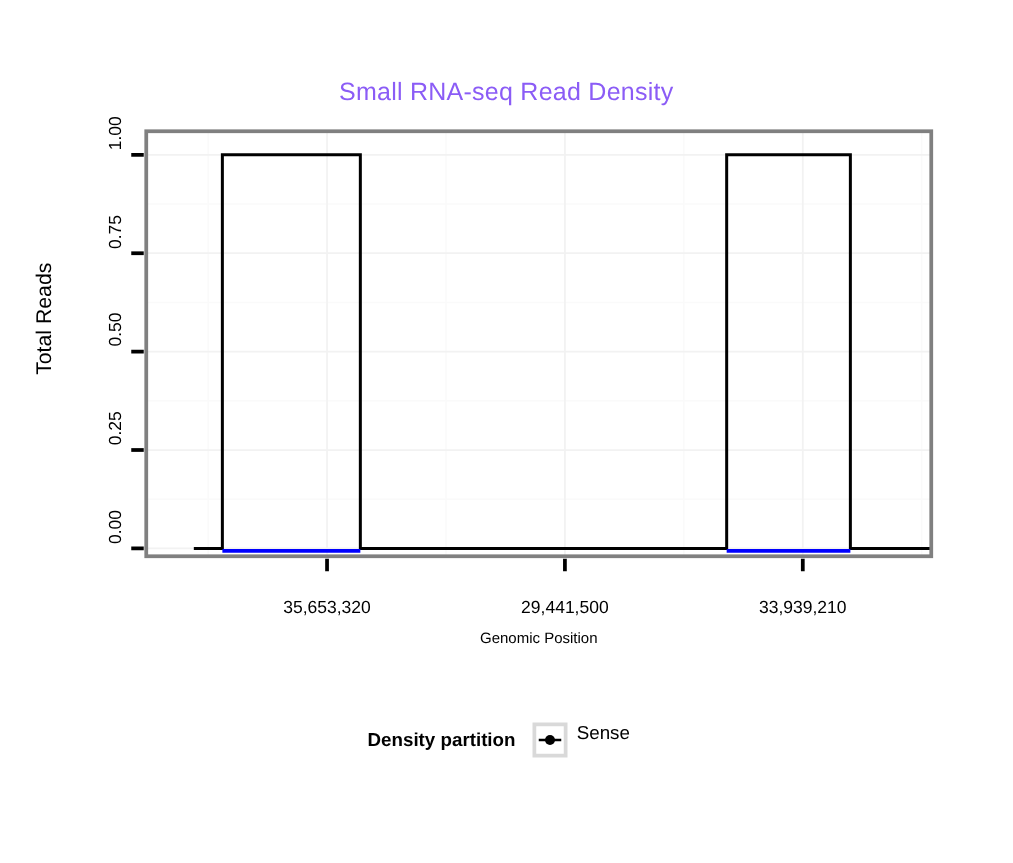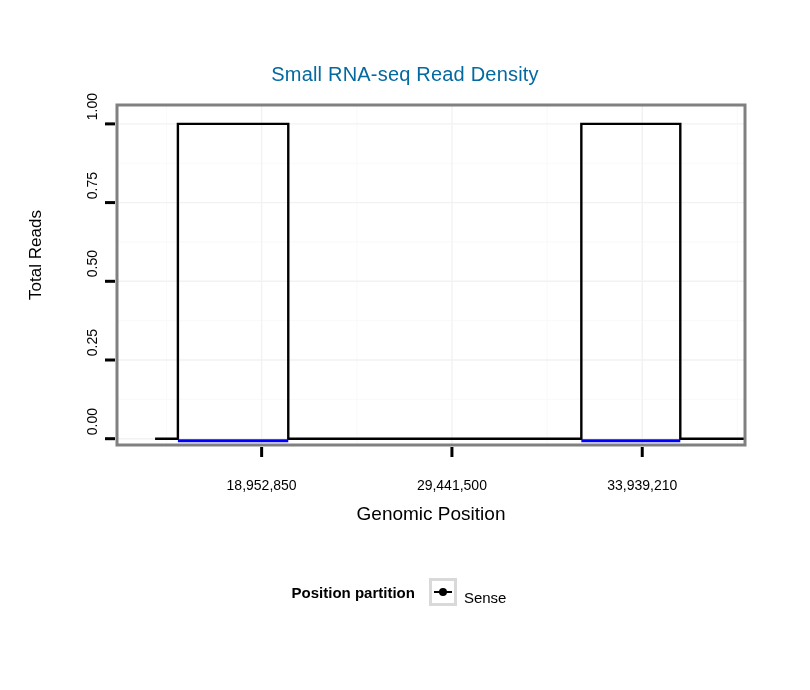--- a/index.html
+++ b/index.html
@@ -18,40 +18,40 @@
     width: 810px;
     height: 690px;
   }
   .plot-title {
     position: absolute;
     left: 0;
     top: 63px;
     width: 810px;
     text-align: center;
     font-size: 20px;
-    color: #0369a1;
+    color: #8b5cf6;
     letter-spacing: 0.2px;
   }
   .y-axis-title {
     position: absolute;
     left: -94px;
     top: 245px;
     width: 260px;
     text-align: center;
     font-size: 17px;
     color: #000000;
     transform: rotate(-90deg);
   }
   .x-axis-title {
     position: absolute;
     left: 117px;
     top: 503px;
     width: 628px;
     text-align: center;
-    font-size: 19px;
+    font-size: 12px;
     color: #000000;
   }
   .tick-label {
     position: absolute;
     font-size: 14px;
     color: #000000;
     white-space: nowrap;
   }
   .y-tick-label {
     text-align: right;
@@ -75,21 +75,21 @@
     justify-content: center;
   }
   .legend-title {
     font-size: 15px;
     font-weight: bold;
     color: #000000;
     margin-right: 14px;
   }
   .legend-item {
     display: flex;
-    align-items: flex-end;
+    align-items: flex-start;
     margin-right: 12px;
   }
   .legend-key {
     width: 28px;
     height: 28px;
     background: #ffffff;
     border: 3px solid #d9d9d9;
     box-sizing: border-box;
     margin-right: 7px;
     display: flex;
@@ -112,21 +112,21 @@
   <div class="x-axis-title">Genomic Position</div>
 
   <div id="y-tick-labels">
       <div class="tick-label y-tick-label" style="width: 60px; left: 62px; top: 429.704px;">0.00</div>
       <div class="tick-label y-tick-label" style="width: 60px; left: 62px; top: 351px;">0.25</div>
       <div class="tick-label y-tick-label" style="width: 60px; left: 62px; top: 272.296px;">0.50</div>
       <div class="tick-label y-tick-label" style="width: 60px; left: 62px; top: 193.593px;">0.75</div>
       <div class="tick-label y-tick-label" style="width: 60px; left: 62px; top: 114.889px;">1.00</div>
     </div>
   <div id="x-tick-labels">
-      <div class="tick-label x-tick-label" style="left: 191.63px; top: 477px; width: 140px;">18,952,850</div>
+      <div class="tick-label x-tick-label" style="left: 191.63px; top: 477px; width: 140px;">35,653,320</div>
       <div class="tick-label x-tick-label" style="left: 381.933px; top: 477px; width: 140px;">29,441,500</div>
       <div class="tick-label x-tick-label" style="left: 572.236px; top: 477px; width: 140px;">33,939,210</div>
     </div>
 
   <svg id="chart-svg" width="810" height="690">
     <rect id="panel-bg" x="117" y="105" width="628" height="340" fill="#ffffff"></rect>
     <g id="gridlines-minor">
         <line x1="117" y1="399.35185185185185" x2="745" y2="399.35185185185185" stroke="#fafafa" stroke-width="1.2"></line>
         <line x1="117" y1="320.64814814814815" x2="745" y2="320.64814814814815" stroke="#fafafa" stroke-width="1.2"></line>
         <line x1="117" y1="241.94444444444446" x2="745" y2="241.94444444444446" stroke="#fafafa" stroke-width="1.2"></line>
@@ -158,21 +158,21 @@
         <line x1="642.2363636363636" y1="447" x2="642.2363636363636" y2="457" stroke="#000000" stroke-width="3"></line>
         <line x1="105" y1="438.7037037037037" x2="115" y2="438.7037037037037" stroke="#000000" stroke-width="3"></line>
         <line x1="105" y1="360" x2="115" y2="360" stroke="#000000" stroke-width="3"></line>
         <line x1="105" y1="281.2962962962963" x2="115" y2="281.2962962962963" stroke="#000000" stroke-width="3"></line>
         <line x1="105" y1="202.5925925925926" x2="115" y2="202.5925925925926" stroke="#000000" stroke-width="3"></line>
         <line x1="105" y1="123.88888888888891" x2="115" y2="123.88888888888891" stroke="#000000" stroke-width="3"></line>
       </g>
   </svg>
 
   <div class="legend">
-    <span class="legend-title">Position partition</span>
+    <span class="legend-title">Density partition</span>
     <div class="legend-item">
       <span class="legend-key">
         <svg width="20" height="20" viewBox="0 0 20 20">
           <line x1="1" y1="10" x2="19" y2="10" stroke="#000000" stroke-width="2"></line>
           <circle cx="10" cy="10" r="4" fill="#000000"></circle>
         </svg>
       </span>
       <span class="legend-label">Sense</span>
     </div>
   </div>

